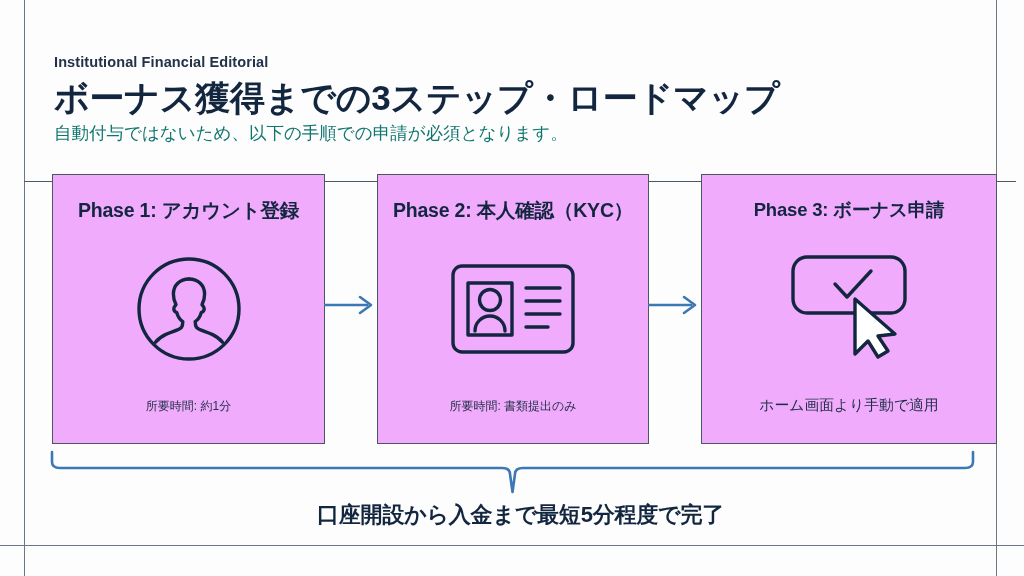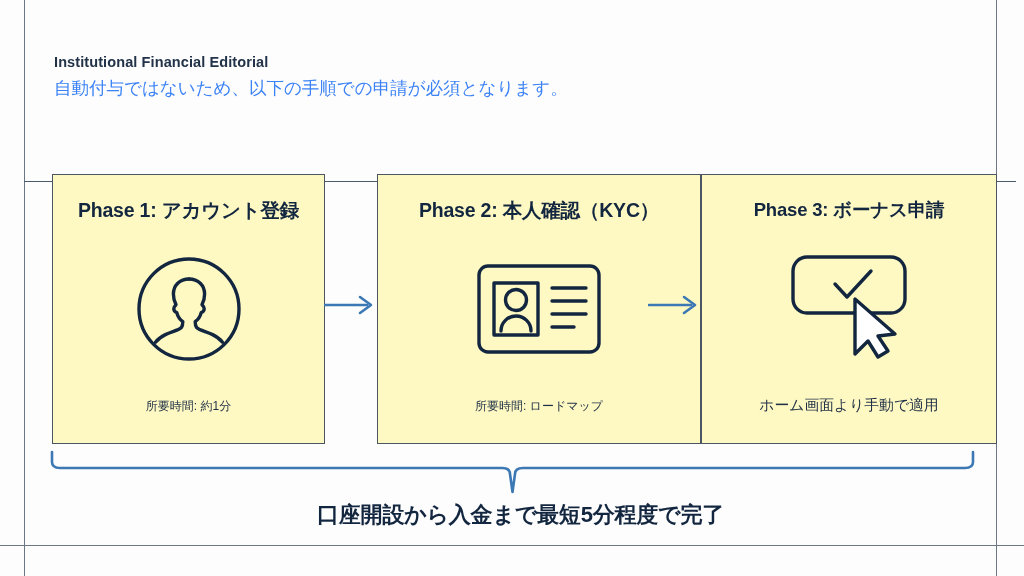--- a/index.html
+++ b/index.html
@@ -77,39 +77,39 @@
     font-size: 35px;
     font-weight: 700;
     letter-spacing: -0.3px;
     color: #13263f;
     margin: 0 0 6px 0;
     line-height: 1.12;
   }
   #slide-subtitle {
     font-size: 17.5px;
     font-weight: 500;
-    color: #3b82f6;
+    color: #0f766e;
     margin: 0;
     line-height: 1.2;
   }
 
   
   .phase-card {
     position: absolute;
     top: 174px;
     height: 270px;
     box-sizing: border-box;
     border: 1.7px solid #4b5663;
-    background: #fef9c3;
+    background: #f0abfc;
     display: flex;
     flex-direction: column;
     align-items: center;
   }
   #phase-card-1 { left: 52px;  width: 273px; }
-  #phase-card-2 { left: 377px; width: 324px; }
+  #phase-card-2 { left: 377px; width: 272px; }
   #phase-card-3 { left: 701px; width: 296px; }
 
   .phase-title {
     margin-top: 22px;
     font-size: 19.5px;
     font-weight: 700;
     color: #13263f;
     letter-spacing: -0.2px;
     white-space: nowrap;
   }
@@ -164,20 +164,21 @@
 </head>
 <body>
 
 <div id="slide-frame"></div>
 <div id="frame-bottom-rule"></div>
 <div id="frame-tail-left"></div>
 <div id="frame-tail-right"></div>
 
 <div id="header">
   <div id="eyebrow">Institutional Financial Editorial</div>
+  <h1 id="slide-title">ボーナス獲得までの3ステップ・ロードマップ</h1>
   <div id="slide-subtitle">自動付与ではないため、以下の手順での申請が必須となります。</div>
 </div>
 
 <div class="phase-card" id="phase-card-1">
   <div class="phase-title">Phase 1: アカウント登録</div>
   <div class="phase-icon">
     <span>
       <svg width="112" height="112" viewBox="0 0 112 112" fill="none" stroke="#13263f" stroke-width="3.4" stroke-linecap="round" stroke-linejoin="round">
         <circle cx="56" cy="56" r="50"></circle>
         <path d="M56 26c-9.2 0-15.6 6.3-15.6 15.1 0 4.3 1.1 7.9 2.6 10.6
@@ -210,21 +211,21 @@
         <rect x="18" y="20" width="44" height="52"></rect>
         <circle cx="40" cy="37" r="10.5"></circle>
         <path d="M25 68c0-8.4 6.7-15 15-15s15 6.6 15 15"></path>
         <line x1="76" y1="25" x2="110" y2="25"></line>
         <line x1="76" y1="38" x2="110" y2="38"></line>
         <line x1="76" y1="51" x2="110" y2="51"></line>
         <line x1="76" y1="64" x2="98" y2="64"></line>
       </svg>
     </span>
   </div>
-  <div class="phase-note">所要時間: ロードマップ</div>
+  <div class="phase-note">所要時間: 書類提出のみ</div>
 </div>
 
 <div class="flow-arrow" id="flow-arrow-2">
   <svg width="54" height="26" viewBox="0 0 54 26" fill="none" stroke="#3c78b4" stroke-width="2.6" stroke-linecap="round" stroke-linejoin="round">
     <line x1="1" y1="13" x2="43" y2="13"></line>
     <polyline points="36,5 47,13 36,21"></polyline>
   </svg>
 </div>
 
 <div class="phase-card" id="phase-card-3">

